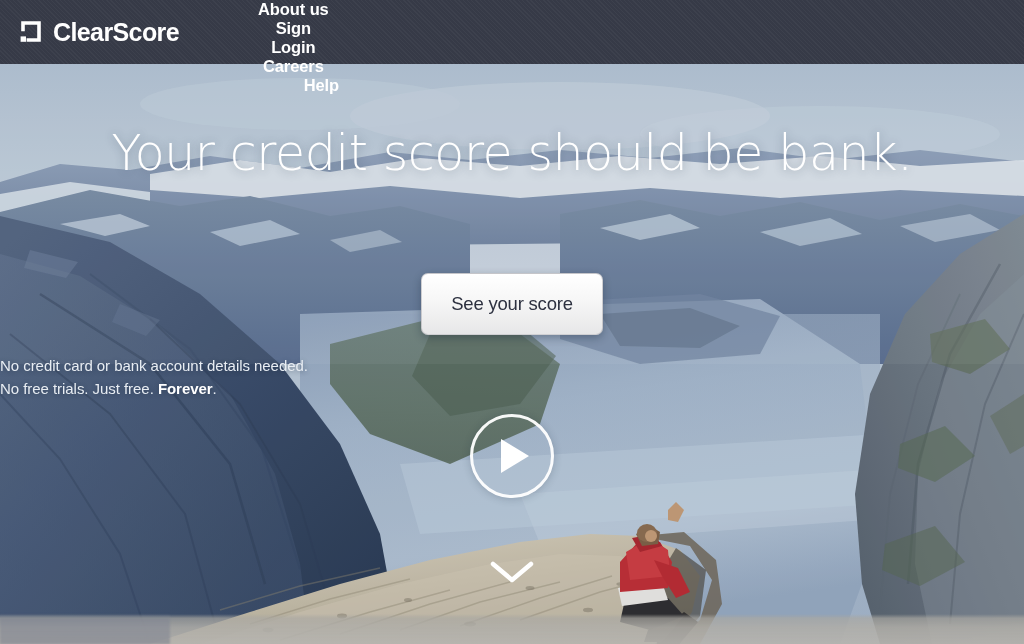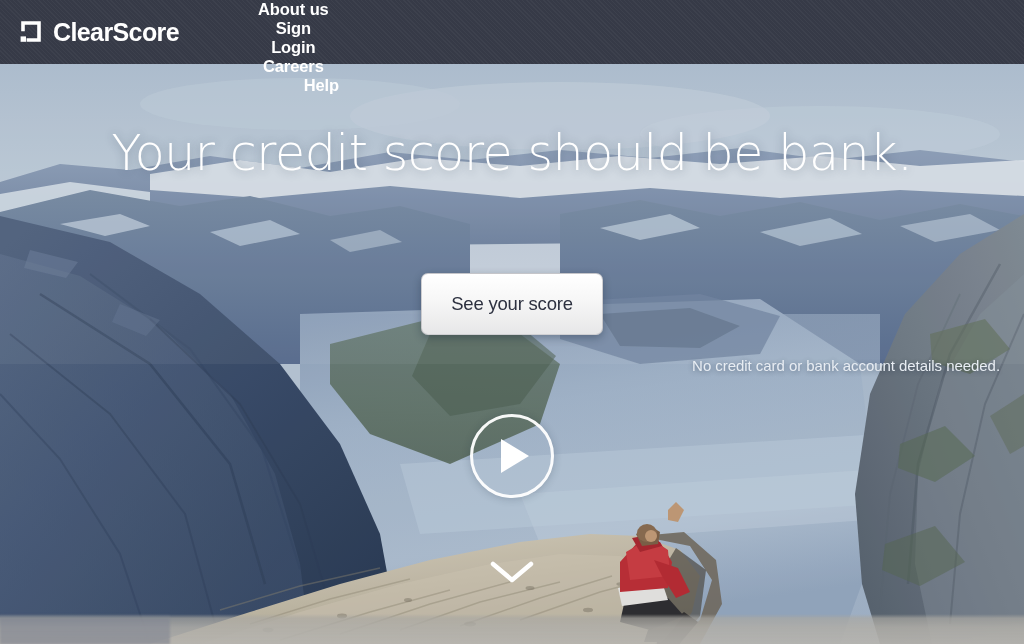--- a/index.html
+++ b/index.html
@@ -93,21 +93,21 @@
     border:1px solid rgba(170,170,175,0.55);
     box-shadow:0 3px 9px rgba(20,35,55,0.33), inset 0 1px 0 rgba(255,255,255,0.9);
     color:#2D3140; font-size:18.5px; font-weight:normal;
     letter-spacing:-0.2px; cursor:pointer;
     font-family:"Liberation Sans", sans-serif;
     display:flex; align-items:center; justify-content:center;
   }
 
   .subtext {
     position:absolute; top:291px; left:0; width:1000px;
-    text-align:right; color:#E8EDF3;
+    text-align:left; color:#E8EDF3;
     font-size:15px; font-weight:400; line-height:1.53;
     letter-spacing:-0.05px;
     text-shadow:0 1px 5px rgba(30,45,65,0.45);
   }
   .subtext b { font-weight:bold; color:#ffffff; }
   .subtext .sl { display:block; }
 
   .play-wrap {
     position:absolute; top:350px; left:0; width:1024px;
     display:flex; justify-content:center; pointer-events:auto;
@@ -336,20 +336,21 @@
     <h1 class="headline">
       <span>Your credit score should be bank.</span>
     </h1>
 
     <div class="cta-wrap">
       <button class="cta-btn">See your score</button>
     </div>
 
     <div class="subtext">
       <span class="sl">No credit card or bank account details needed.</span>
+      <span class="sl"><span>No free trials. Just free. </span><b>Forever</b><span>.</span></span>
     </div>
 
     <div class="play-wrap">
       <button class="play-btn">
         <span class="play-tri"></span>
       </button>
     </div>
 
     <div class="scroll-wrap">
       <svg class="scroll-chev" width="46" height="26" viewBox="0 0 46 26">

